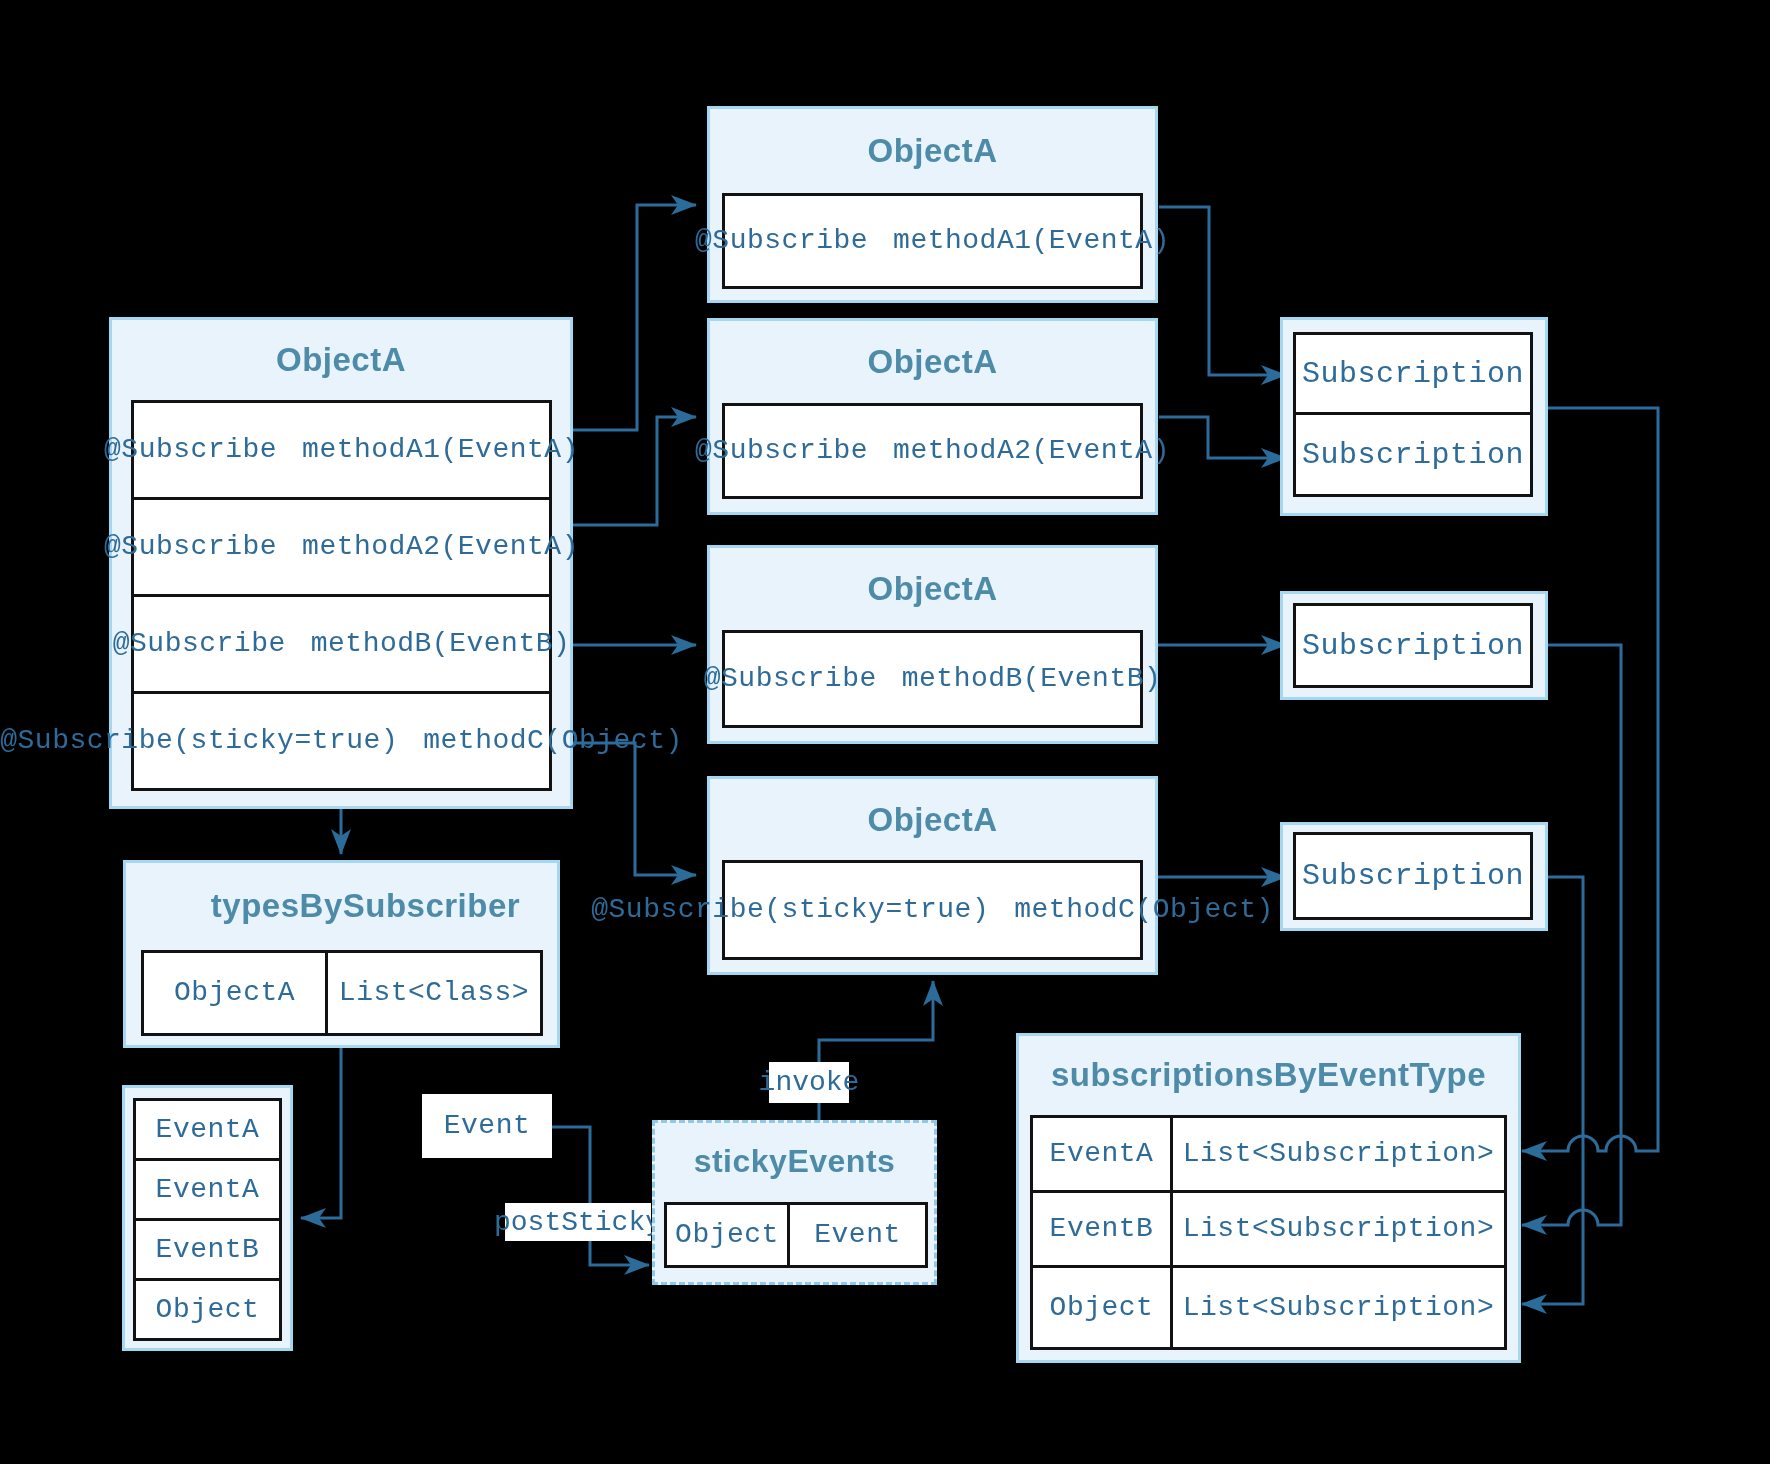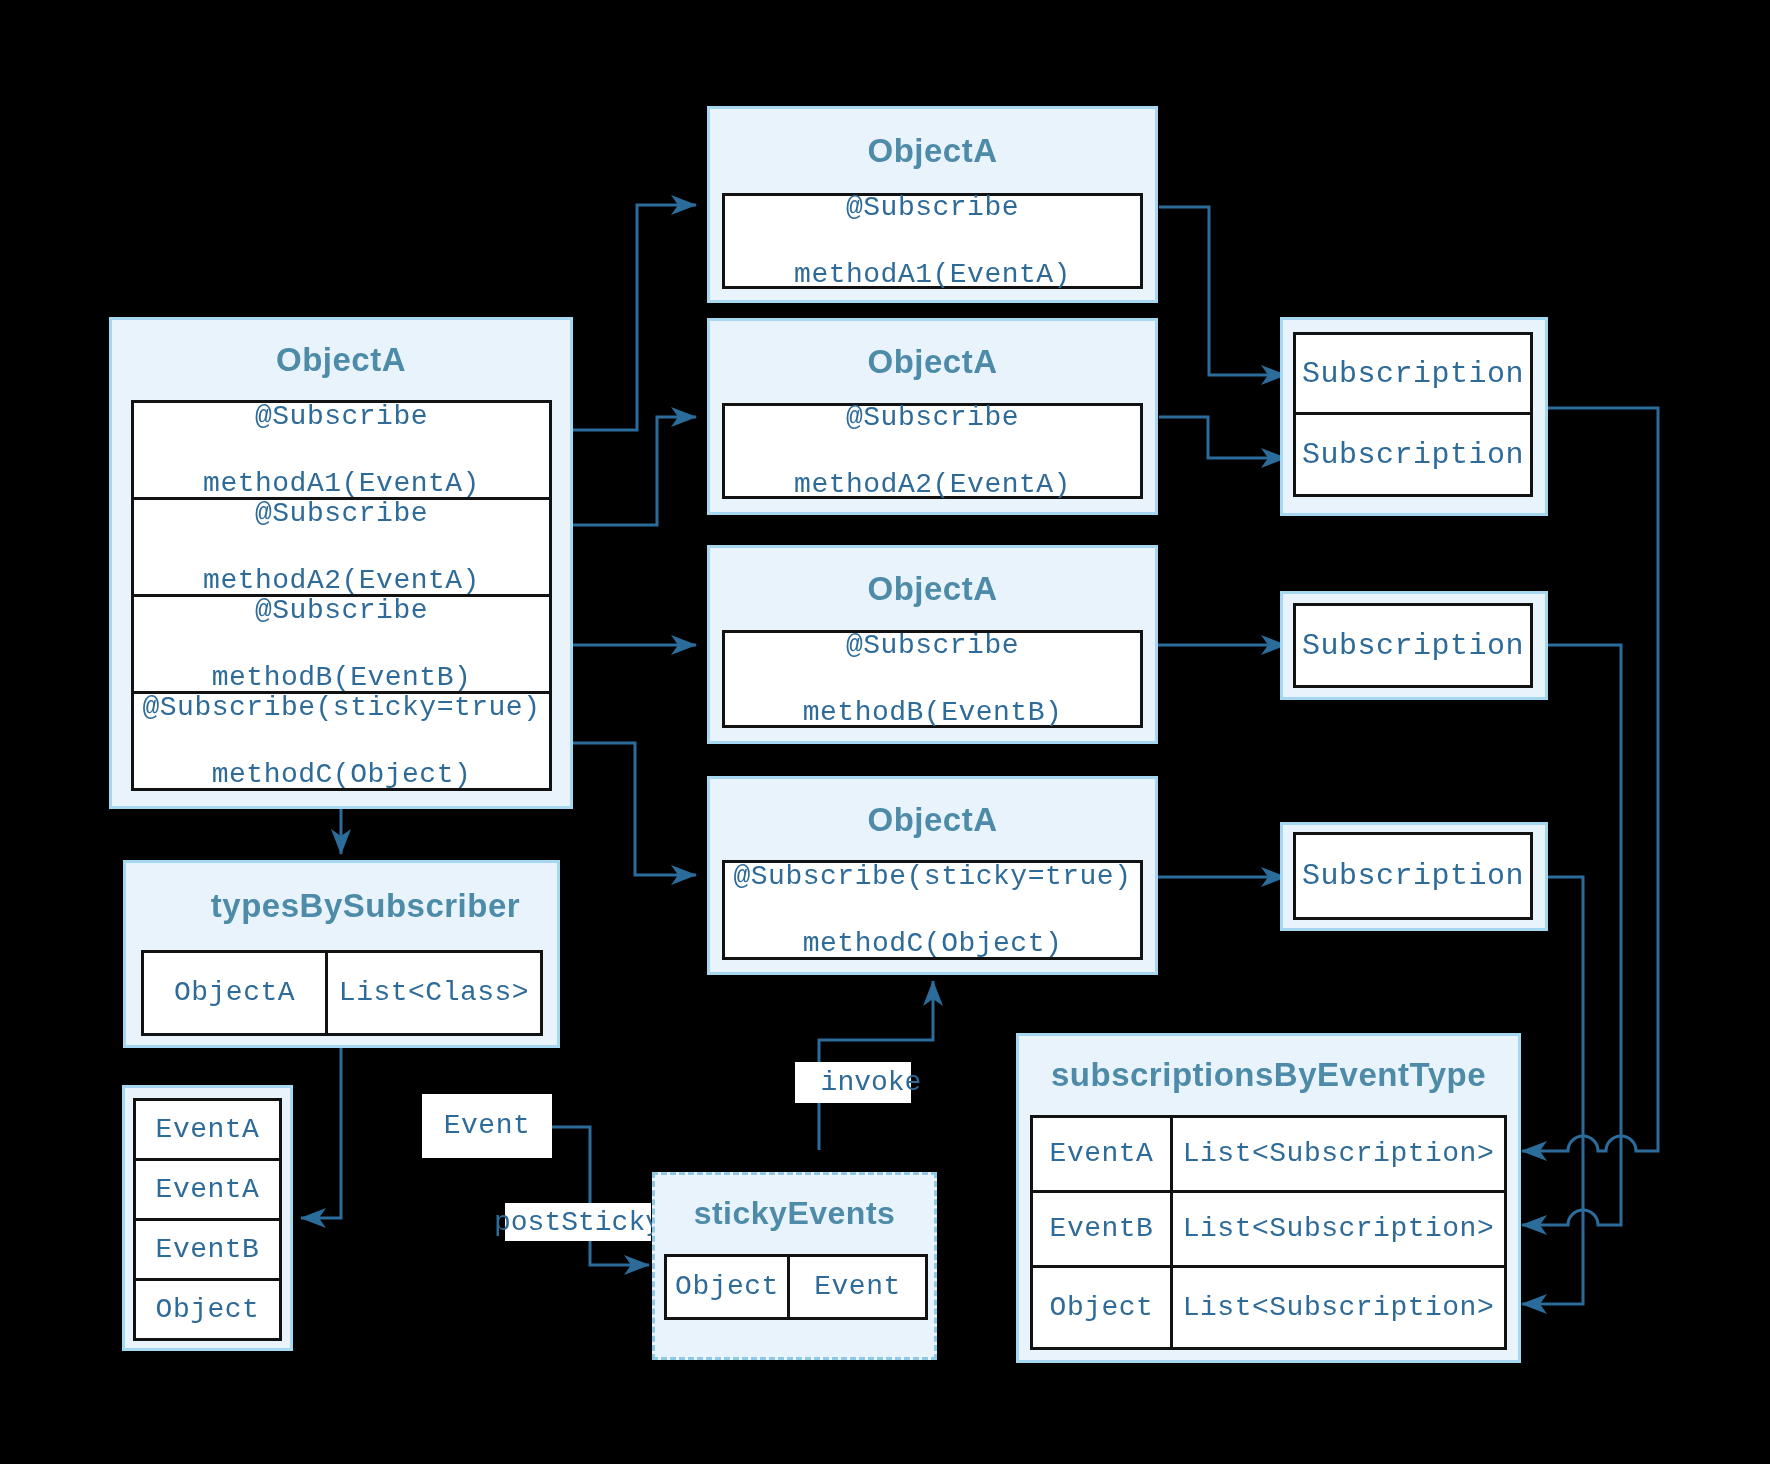--- a/index.html
+++ b/index.html
@@ -4,21 +4,21 @@
 <style>
   html,body{margin:0;padding:0;background:#000;}
   .stage{position:relative;width:1770px;height:1464px;background:#000;overflow:hidden;
          font-family:"Liberation Sans",sans-serif;}
   .conn{position:absolute;left:0;top:0;}
   .panel{position:absolute;background:#e8f3fb;border:3px solid #a5d8f0;box-sizing:border-box;}
   .panel.dashed{border:3px dashed #8ecae8;}
   .ptitle{position:absolute;left:0;right:0;display:flex;align-items:center;justify-content:center;
           color:#4d8ba8;font-weight:600;font-size:33px;letter-spacing:.5px;}
   .wb{position:absolute;background:#fff;border:3px solid #121212;box-sizing:border-box;
-      display:flex;flex-direction:column;align-items:center;justify-content:center;
+      display:flex;flex-direction:row;align-items:center;justify-content:center;
       color:#2e6b99;font-family:"Liberation Mono","DejaVu Sans Mono",monospace;
       font-size:28px;letter-spacing:.5px;line-height:42px;text-align:center;white-space:nowrap;gap:25px;}
   .plain{border:none;}
   .lbl{position:absolute;background:#fff;color:#2e6b99;
        font-family:"Liberation Mono","DejaVu Sans Mono",monospace;font-size:28px;
        display:flex;align-items:center;justify-content:center;white-space:nowrap;}
 </style>
 </head>
 <body>
 
@@ -130,23 +130,23 @@
     <div class="wb" style="left:8px;top:10px;width:149px;height:63px;">EventA</div>
     <div class="wb" style="left:8px;top:70px;width:149px;height:63px;">EventA</div>
     <div class="wb" style="left:8px;top:130px;width:149px;height:63px;">EventB</div>
     <div class="wb" style="left:8px;top:190px;width:149px;height:63px;">Object</div>
   </div>
 
   <div class="wb plain" style="left:422px;top:1094px;width:130px;height:64px;">Event</div>
 
   <div class="lbl" style="left:505px;top:1203px;width:146px;height:38px;">postSticky</div>
 
-  <div class="lbl" style="left:795px;top:1062px;width:80px;height:41px;padding-left:36px;">invoke</div>
+  <div class="lbl" style="left:769px;top:1062px;width:80px;height:41px;">invoke</div>
 
-  <div class="panel dashed" style="left:652px;top:1172px;width:285px;height:188px;">
+  <div class="panel dashed" style="left:652px;top:1120px;width:285px;height:165px;">
     <div class="ptitle" style="top:0;height:77px;font-size:32px;">stickyEvents</div>
     <div class="wb" style="left:9px;top:79px;width:126px;height:66px;">Object</div>
     <div class="wb" style="left:132px;top:79px;width:141px;height:66px;">Event</div>
   </div>
 
   <div class="panel" style="left:1016px;top:1033px;width:505px;height:330px;">
     <div class="ptitle" style="top:0;height:77px;">subscriptionsByEventType</div>
     <div class="wb" style="left:11px;top:79px;width:143px;height:78px;">EventA</div>
     <div class="wb" style="left:151px;top:79px;width:337px;height:78px;">List&lt;Subscription&gt;</div>
     <div class="wb" style="left:11px;top:154px;width:143px;height:78px;">EventB</div>

